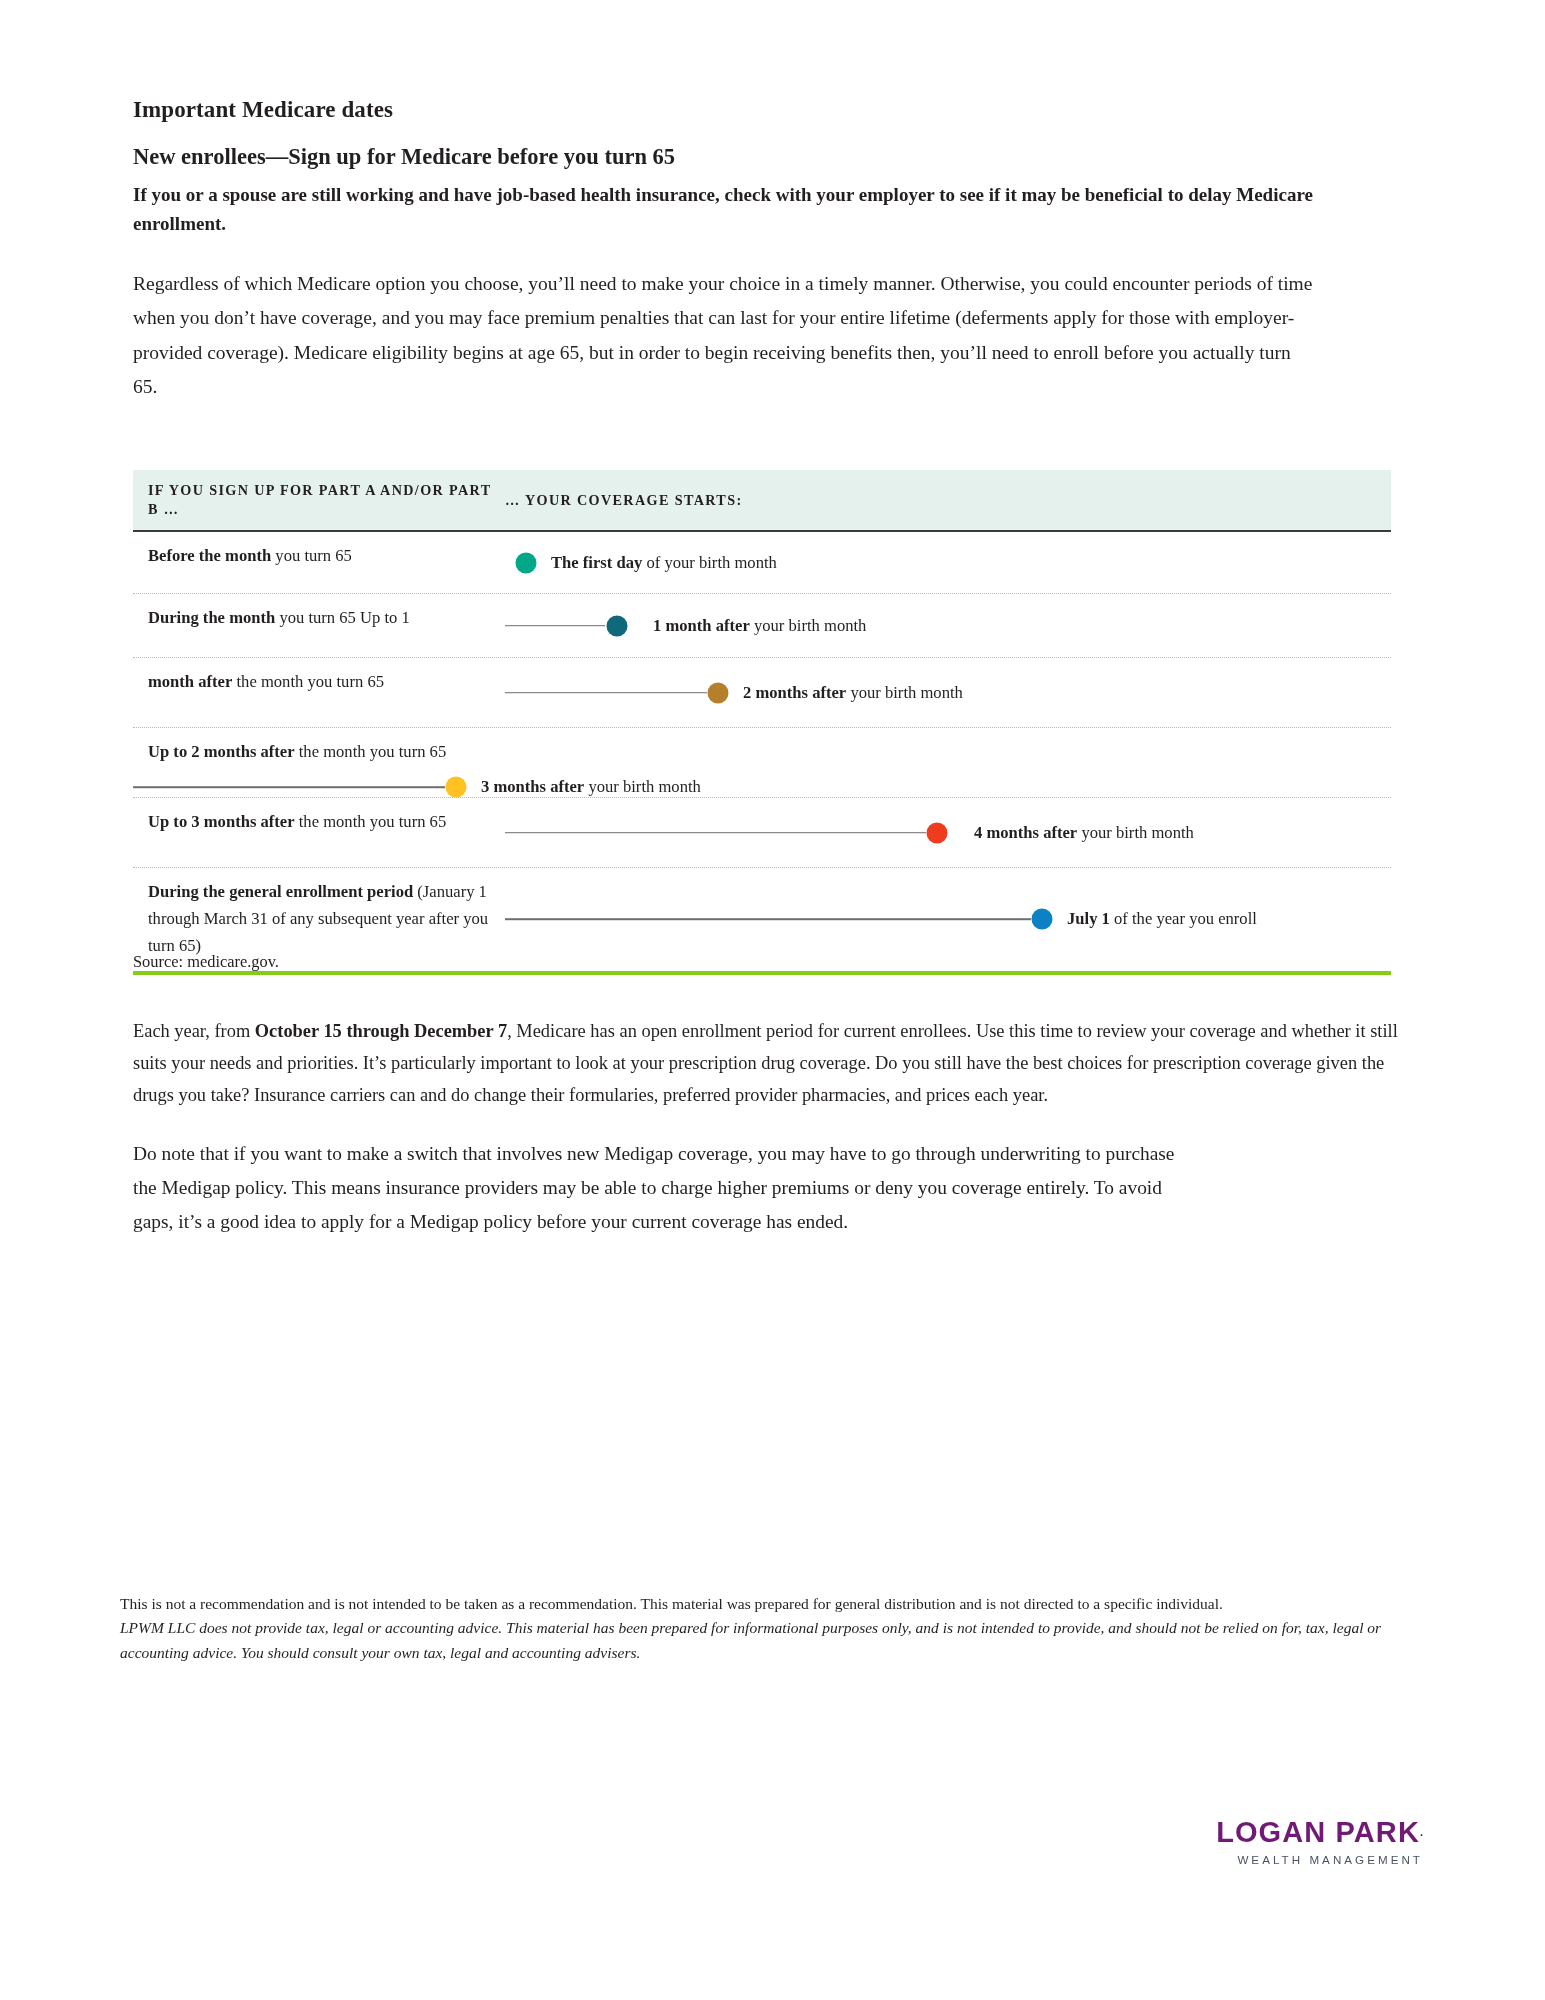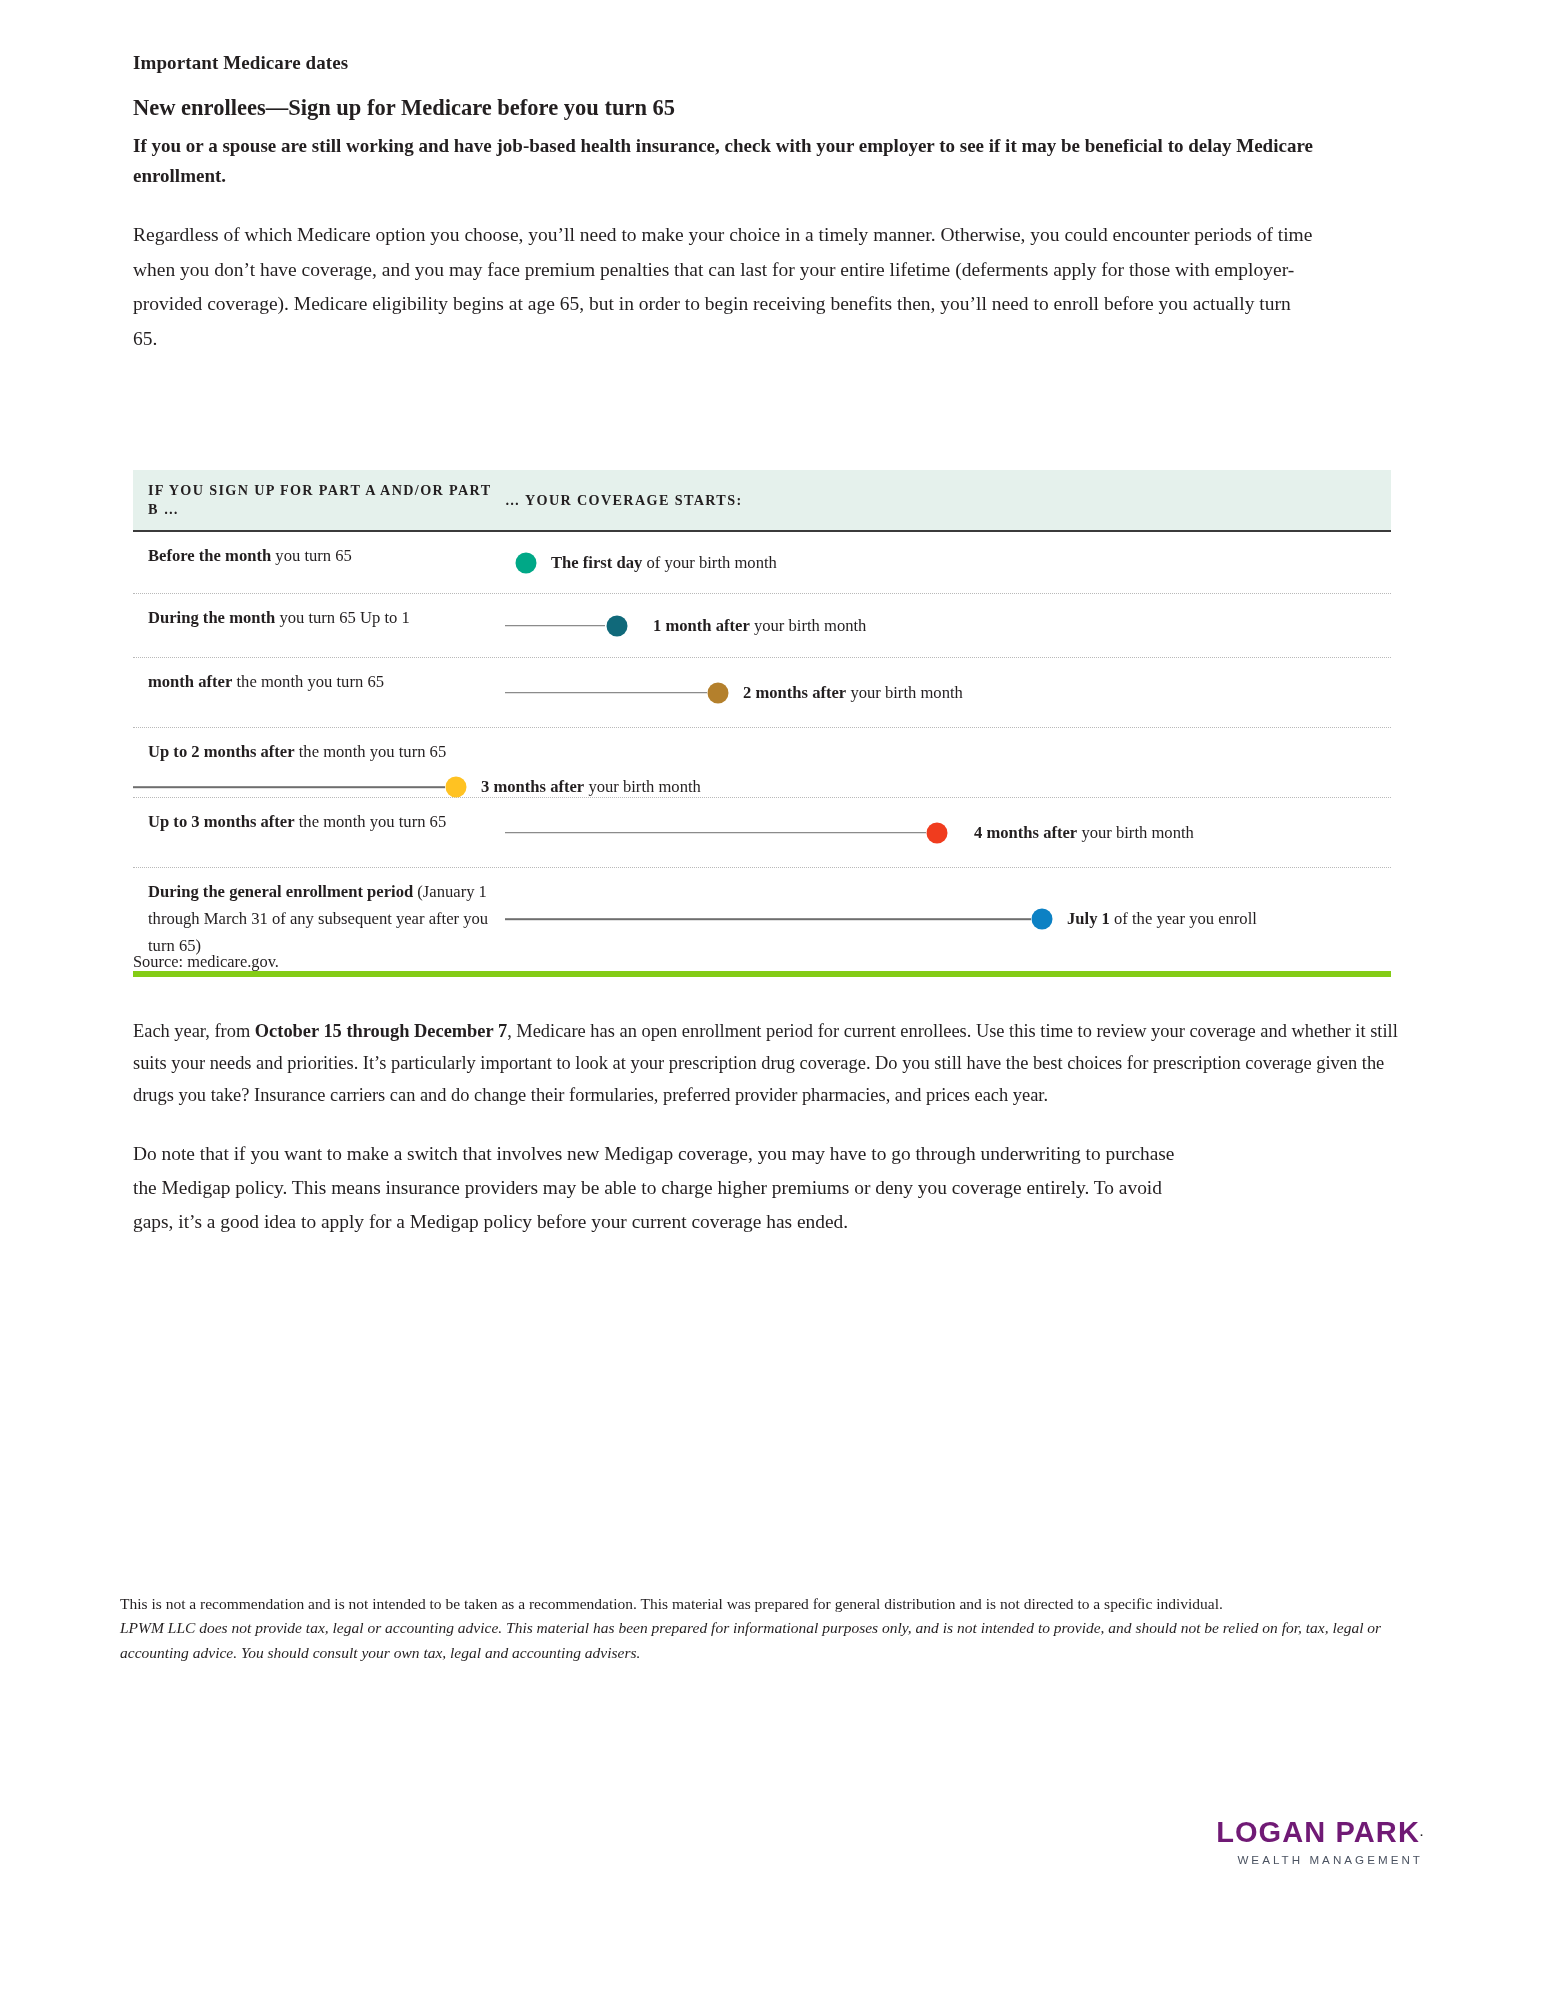--- a/index.html
+++ b/index.html
@@ -16,25 +16,25 @@
     left:0;top:0;width:1545px;height:2000px;
     background:#fff;
   }
   .content{
     position:absolute;
     left:133px; top:0; width:1280px;
   }
 
   
   h1.title{
-    font-size:19px;
+    font-size:23px;
     font-weight:600;
     letter-spacing:.1px;
     margin:0;
-    padding-top:52px;
+    padding-top:96px;
     line-height:1.2;
   }
   h2.subtitle{
     font-size:22.5px;
     font-weight:700;
     margin:0;
     padding-top:19px;
     line-height:1.25;
   }
   p.lead{
@@ -92,21 +92,21 @@
     color:#231f20;
   }
 
   .row{
     display:flex;
     align-items:stretch;
     border-bottom:1px dotted #b9b9b9;
     position:relative;
     box-sizing:border-box;
   }
-  .row:last-child{border-bottom:6px solid #84cc16;}
+  .row:last-child{border-bottom:4px solid #84cc16;}
   .row .lbl{
     width:372px;
     padding:11px 16px 11px 15px;
     box-sizing:border-box;
     font-size:16.6px;
     line-height:1.62;
   }
   .row .lbl b{font-weight:700;}
   .row .viz{
     flex:1;

